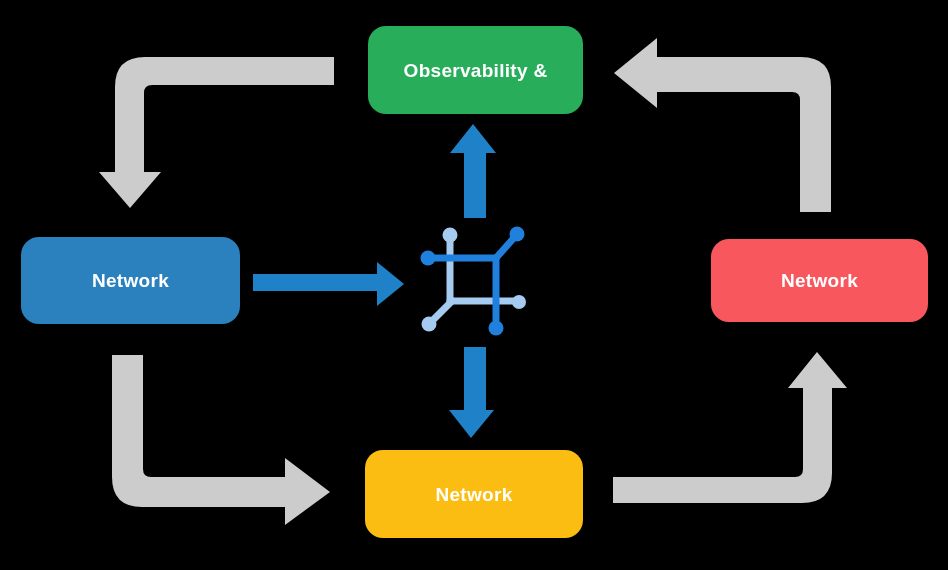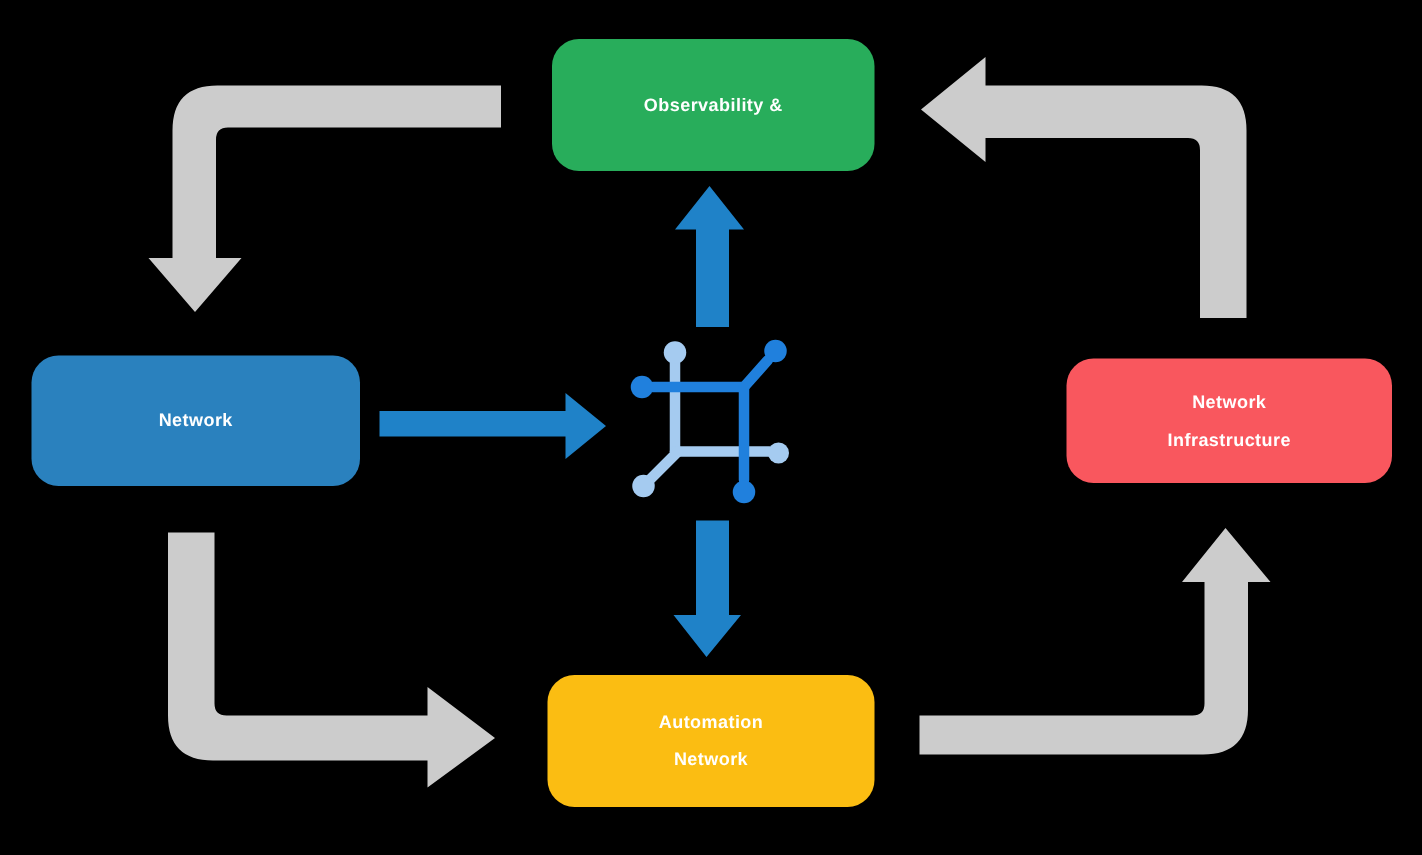--- a/index.html
+++ b/index.html
@@ -9,21 +9,21 @@
     background:#000;
     overflow:hidden;
     font-family:"Liberation Sans", sans-serif;
   }
   .node{
     position:absolute;
     border-radius:18px;
     display:flex;flex-direction:column;
     align-items:center;justify-content:center;
     color:#fff;
-    font-size:12px;font-weight:600;letter-spacing:.3px;
+    font-size:19px;font-weight:600;letter-spacing:.3px;
     line-height:25px;text-align:center;
   }
   #node-observability{left:368px;top:26px;width:215px;height:88px;}
   #node-netops{left:21px;top:237px;width:219px;height:87px;}
   #node-infra{left:711px;top:239px;width:217px;height:83px;}
   #node-auto{left:365px;top:450px;width:218px;height:88px;}
   #arrow-layer,#icon-layer{position:absolute;left:0;top:0;}
   #icon-layer{left:415px;top:220px;}
 </style>
 </head>
@@ -72,21 +72,19 @@
   <div id="node-observability" class="node" style="background-color: rgb(40, 173, 91);">
     <span>Observability &amp;</span>
   </div>
 
   <div id="node-netops" class="node" style="background-color: rgb(42, 129, 190);">
     <span>Network</span>
   </div>
 
   <div id="node-infra" class="node" style="background-color: rgb(249, 87, 94);">
     <span>Network</span>
-    <span>Infrastructure</span>
   </div>
 
   <div id="node-auto" class="node" style="background-color: rgb(251, 189, 18);">
-    <span>Automation</span>
     <span>Network</span>
   </div>
 
 </div>
 
 </body></html>

